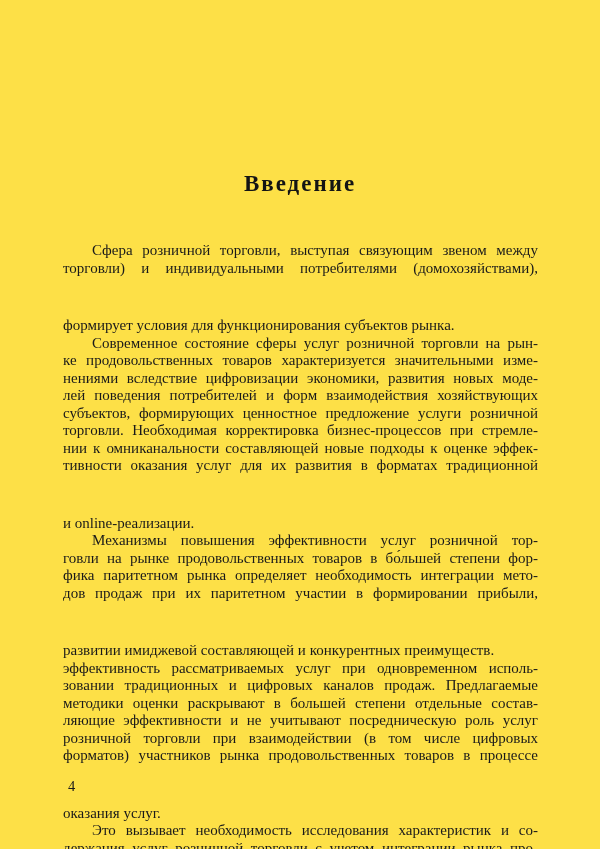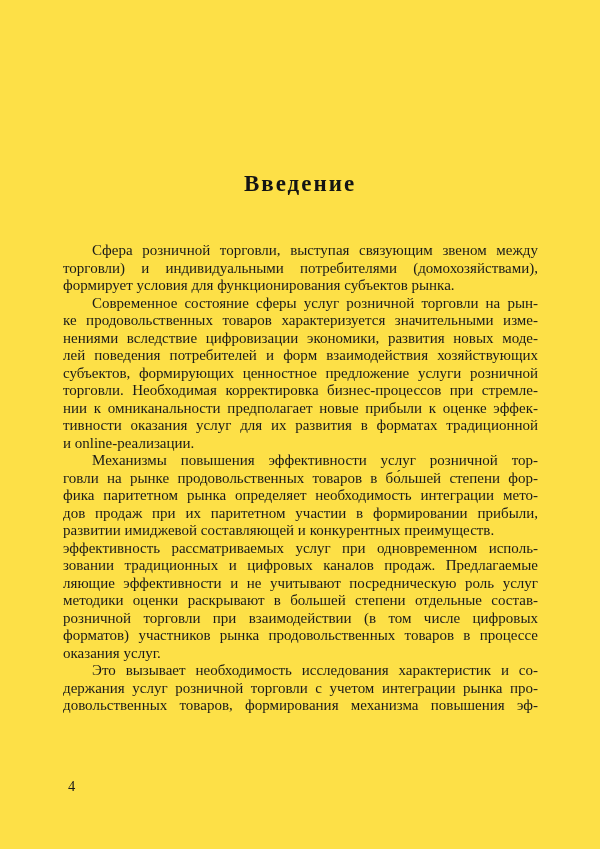--- a/index.html
+++ b/index.html
@@ -42,20 +42,21 @@
   }
   .line {
     text-align: justify;
     text-align-last: justify;
   }
   .line.indent {
     text-indent: 29px;
   }
   .line.end {
     text-align-last: left;
+    margin-top: 40px;
   }
   .page-number {
     position: absolute;
     top: 778px;
     left: 68px;
     font-size: 14.5px;
     line-height: 17px;
     color: #1a1a1a;
   }
 </style>
@@ -74,38 +75,38 @@
       <div class="line end">формирует условия для функционирования субъектов рынка.</div>
     </div>
 
     <div class="para">
       <div class="line indent">Современное состояние сферы услуг розничной торговли на рын-</div>
       <div class="line">ке продовольственных товаров характеризуется значительными изме-</div>
       <div class="line">нениями вследствие цифровизации экономики, развития новых моде-</div>
       <div class="line">лей поведения потребителей и форм взаимодействия хозяйствующих</div>
       <div class="line">субъектов, формирующих ценностное предложение услуги розничной</div>
       <div class="line">торговли. Необходимая корректировка бизнес-процессов при стремле-</div>
-      <div class="line">нии к омниканальности предполагает новые прибыли к оценке эффек-</div>
+      <div class="line">нии к омниканальности составляющей новые подходы к оценке эффек-</div>
       <div class="line">тивности оказания услуг для их развития в форматах традиционной</div>
       <div class="line end">и online-реализации.</div>
     </div>
 
     <div class="para">
       <div class="line indent">Механизмы повышения эффективности услуг розничной тор-</div>
       <div class="line">говли на рынке продовольственных товаров в бо́льшей степени фор-</div>
       <div class="line">фика паритетном рынка определяет необходимость интеграции мето-</div>
       <div class="line">дов продаж при их паритетном участии в формировании прибыли,</div>
       <div class="line end">развитии имиджевой составляющей и конкурентных преимуществ.</div>
     </div>
 
     <div class="para">
       <div class="line">эффективность рассматриваемых услуг при одновременном исполь-</div>
       <div class="line">зовании традиционных и цифровых каналов продаж. Предлагаемые</div>
+      <div class="line">методики оценки раскрывают в большей степени отдельные состав-</div>
       <div class="line">ляющие эффективности и не учитывают посредническую роль услуг</div>
-      <div class="line">методики оценки раскрывают в большей степени отдельные состав-</div>
       <div class="line">розничной торговли при взаимодействии (в том числе цифровых</div>
       <div class="line">форматов) участников рынка продовольственных товаров в процессе</div>
       <div class="line end">оказания услуг.</div>
     </div>
 
     <div class="para">
       <div class="line indent">Это вызывает необходимость исследования характеристик и со-</div>
       <div class="line">держания услуг розничной торговли с учетом интеграции рынка про-</div>
       <div class="line">довольственных товаров, формирования механизма повышения эф-</div>
     </div>

